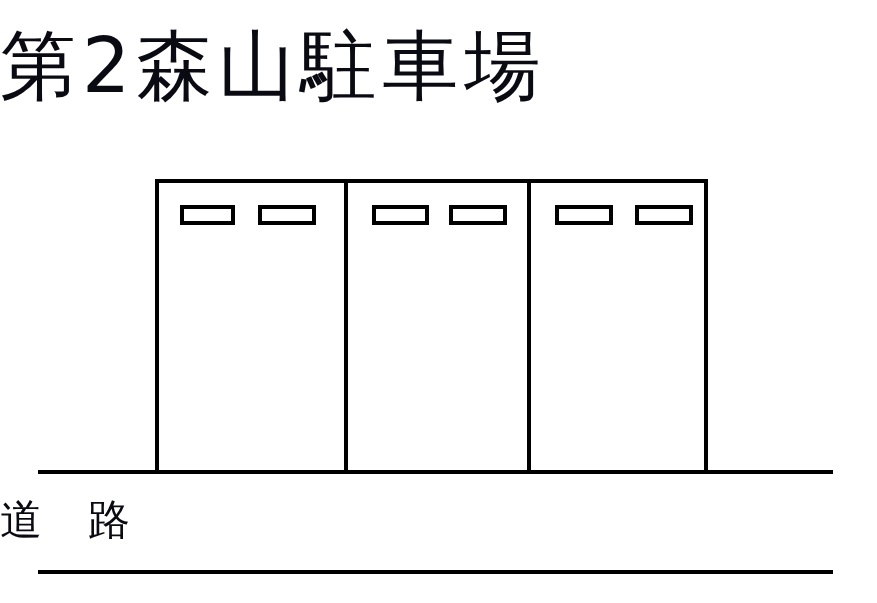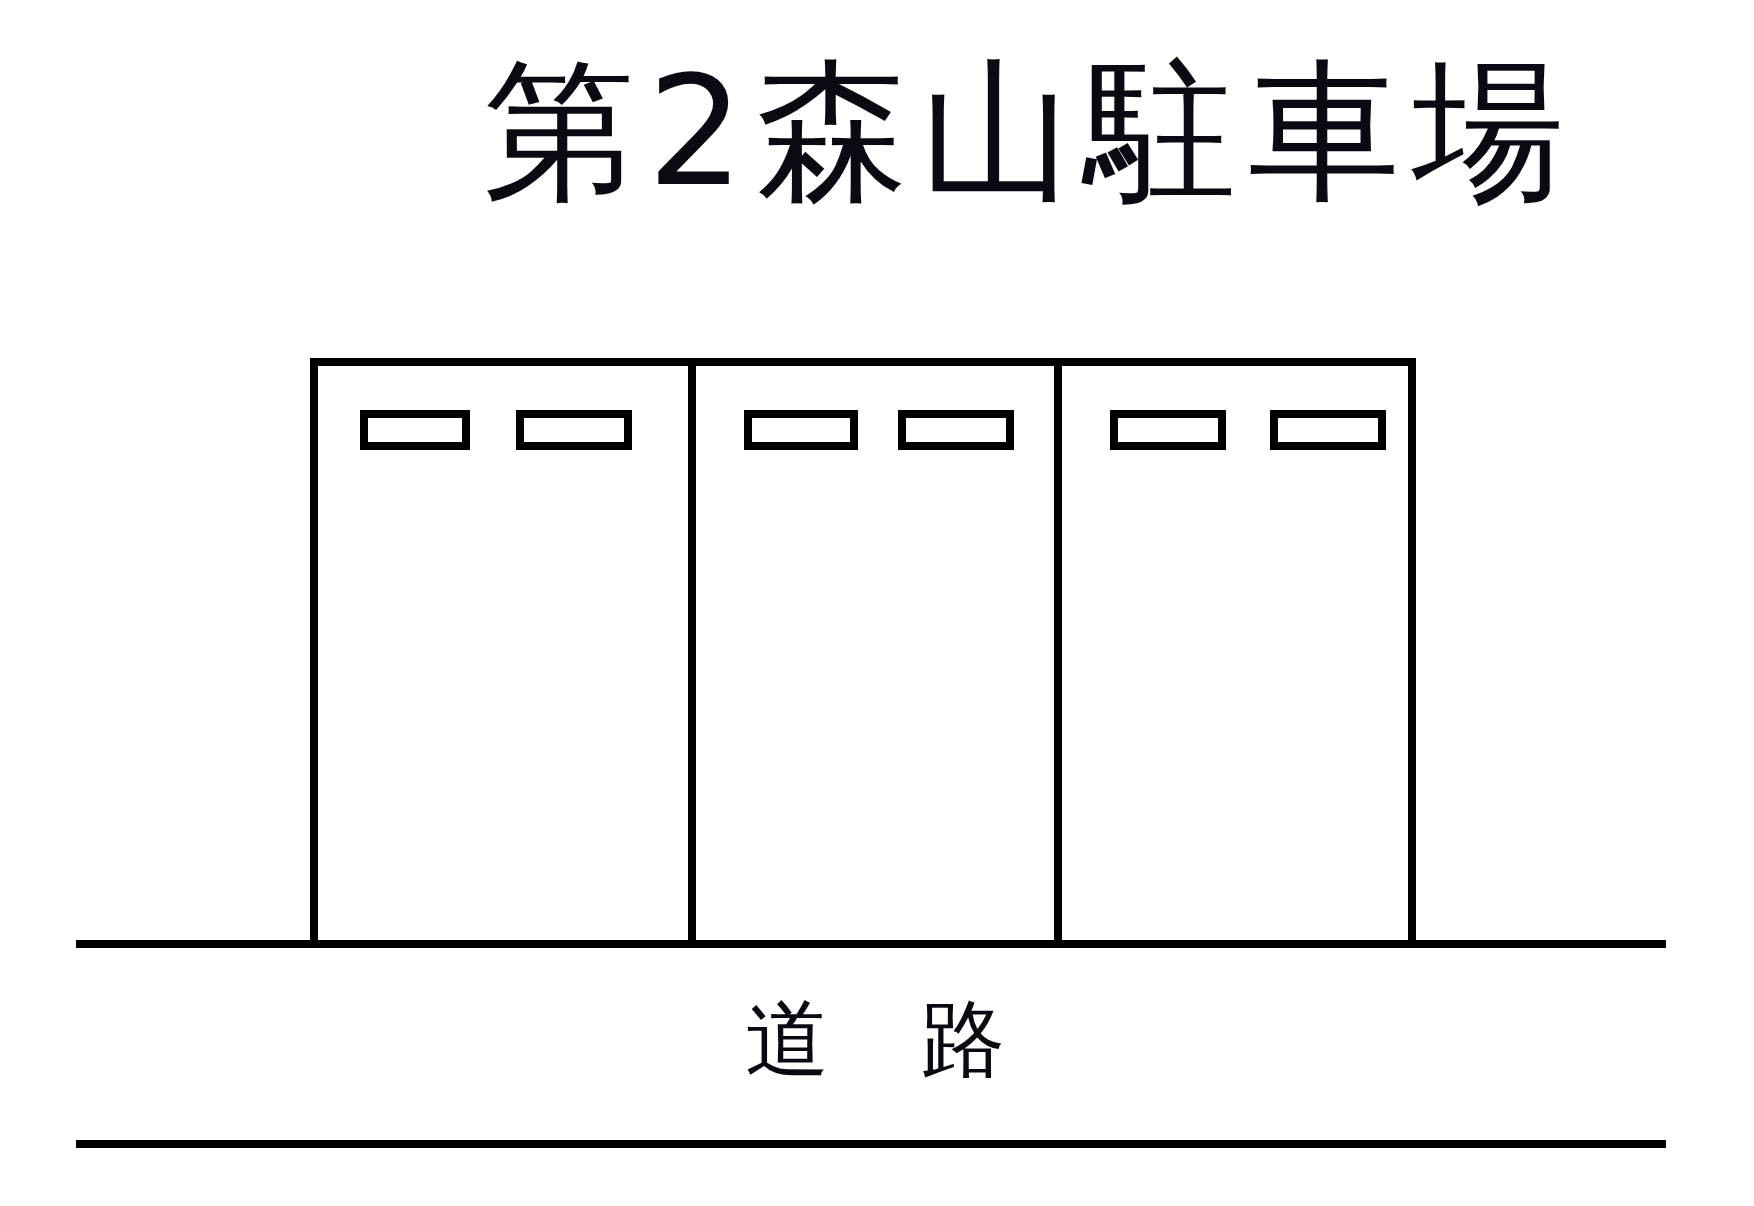--- a/index.html
+++ b/index.html
@@ -23,21 +23,21 @@
     width: 877px;
     height: 603px;
   }
 
   
   .plan-title {
     position: absolute;
     left: 0;
     top: 18px;
     width: 788px;
-    text-align: right;
+    text-align: left;
     font-size: 76px;
     line-height: 96px;
     letter-spacing: 6px;
     font-weight: 400;
     color: #0a0a12;
     white-space: nowrap;
     font-family: "DejaVu Sans", "Liberation Sans", sans-serif;
   }
 
   
@@ -89,21 +89,21 @@
     background: #000000;
   }
   .road-edge-top    { top: 470px; }
   .road-edge-bottom { top: 570px; }
 
   .road-label {
     position: absolute;
     left: 0;
     top: 492px;
     width: 877px;
-    text-align: center;
+    text-align: left;
     font-size: 42px;
     line-height: 56px;
     letter-spacing: 2px;
     color: #0a0a12;
     white-space: pre;
     font-family: "DejaVu Sans", "Liberation Sans", sans-serif;
   }
 </style>
 </head>
 <body>

